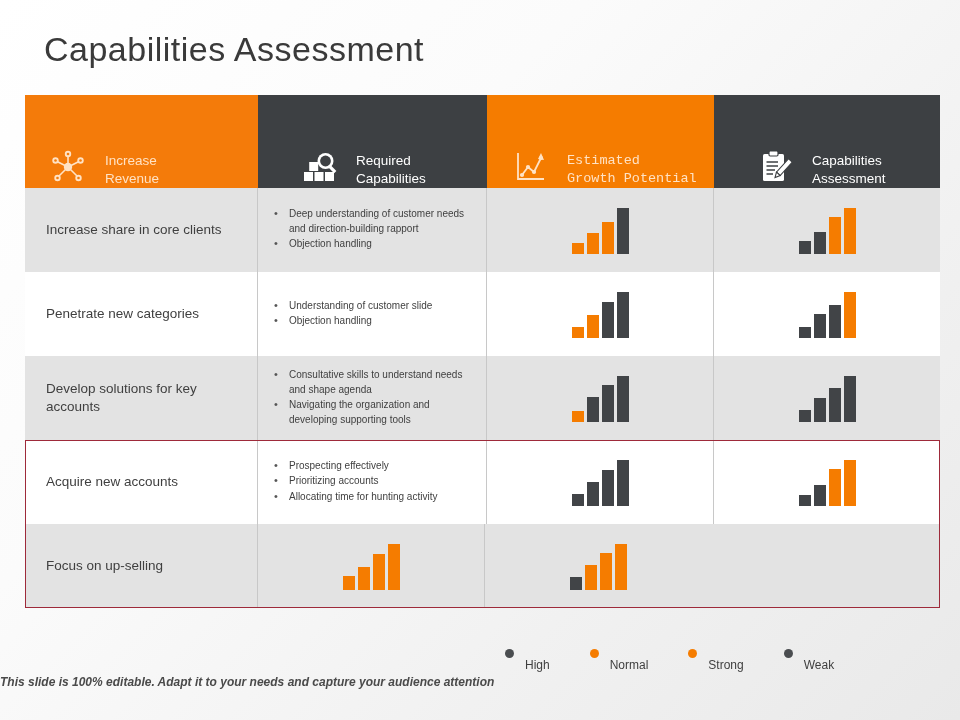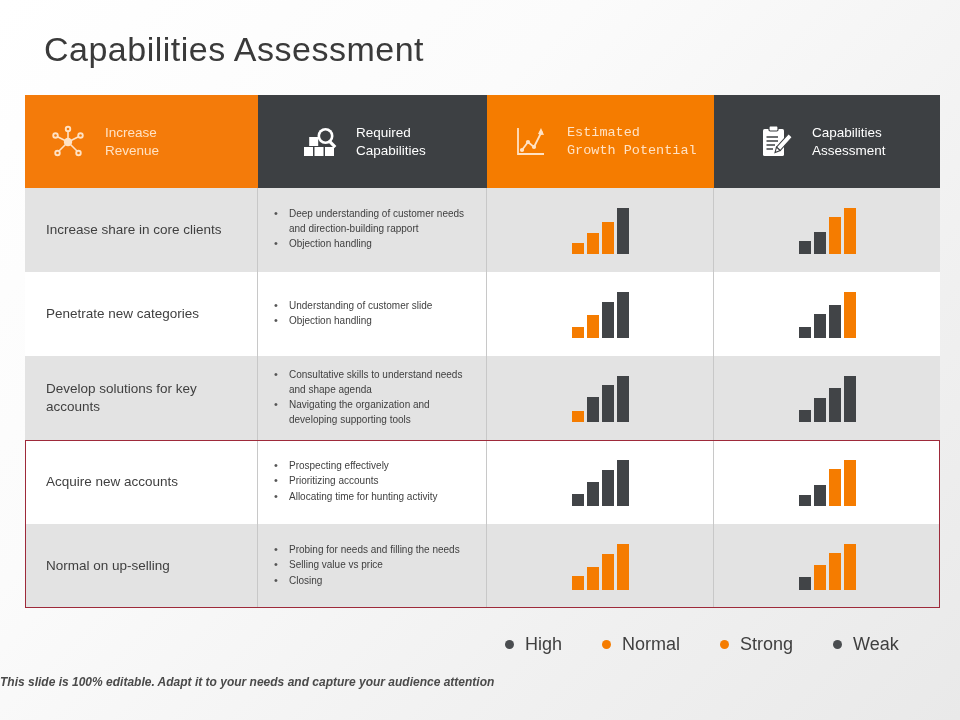--- a/index.html
+++ b/index.html
@@ -42,21 +42,21 @@
     top: 95px;
     width: 915px;
   }
 
   .thead {
     display: flex;
     height: 93px;
   }
   .th {
     display: flex;
-    align-items: center;
+    align-items: flex-end;
     box-sizing: border-box;
     padding-left: 22px;
     overflow: hidden;
   }
   .th.orange { background: #f47b0a; }
   .th.orange2 { background: #f57c00; }
   .th.dark  { background: #3d4043; padding-left: 40px; }
 
   .th .icon {
     flex: 0 0 auto;
@@ -179,22 +179,23 @@
   }
   .legend .dot {
     width: 9px;
     height: 9px;
     border-radius: 50%;
     margin-right: 11px;
   }
   .legend .dot.d { background: #4a4d50; }
   .legend .dot.o { background: #f57c00; }
   .legend .ltext {
-    font-size: 18px;
+    font-size: 12px;
     color: #3f3f3f;
+    margin-top: 24px;
   }
 
   
   .footer {
     position: absolute;
     left: 0;
     right: 0;
     top: 675px;
     text-align: left;
     font-size: 12px;
@@ -406,28 +407,21 @@
           <div class="barchart">
               <div class="bar d" style="height: 25%;"></div>
               <div class="bar d" style="height: 45%;"></div>
               <div class="bar o" style="height: 80%;"></div>
               <div class="bar o" style="height: 100%;"></div>
             </div>
         </div>
       </div>
 
       <div class="trow shade">
-        <div class="cell c-name col1">Normal on up-selling</div>
-        <div class="cell c-caps col2">
-          <ul class="bullets">
-            <li>Probing for needs and filling the needs</li>
-            <li>Selling value vs price</li>
-            <li>Closing</li>
-          </ul>
-        </div>
+        <div class="cell c-name col1">Focus on up-selling</div>
         <div class="cell c-chart g3 col3">
           <div class="barchart">
               <div class="bar o" style="height: 30%;"></div>
               <div class="bar o" style="height: 50%;"></div>
               <div class="bar o" style="height: 78%;"></div>
               <div class="bar o" style="height: 100%;"></div>
             </div>
         </div>
         <div class="cell c-chart col4">
           <div class="barchart">

